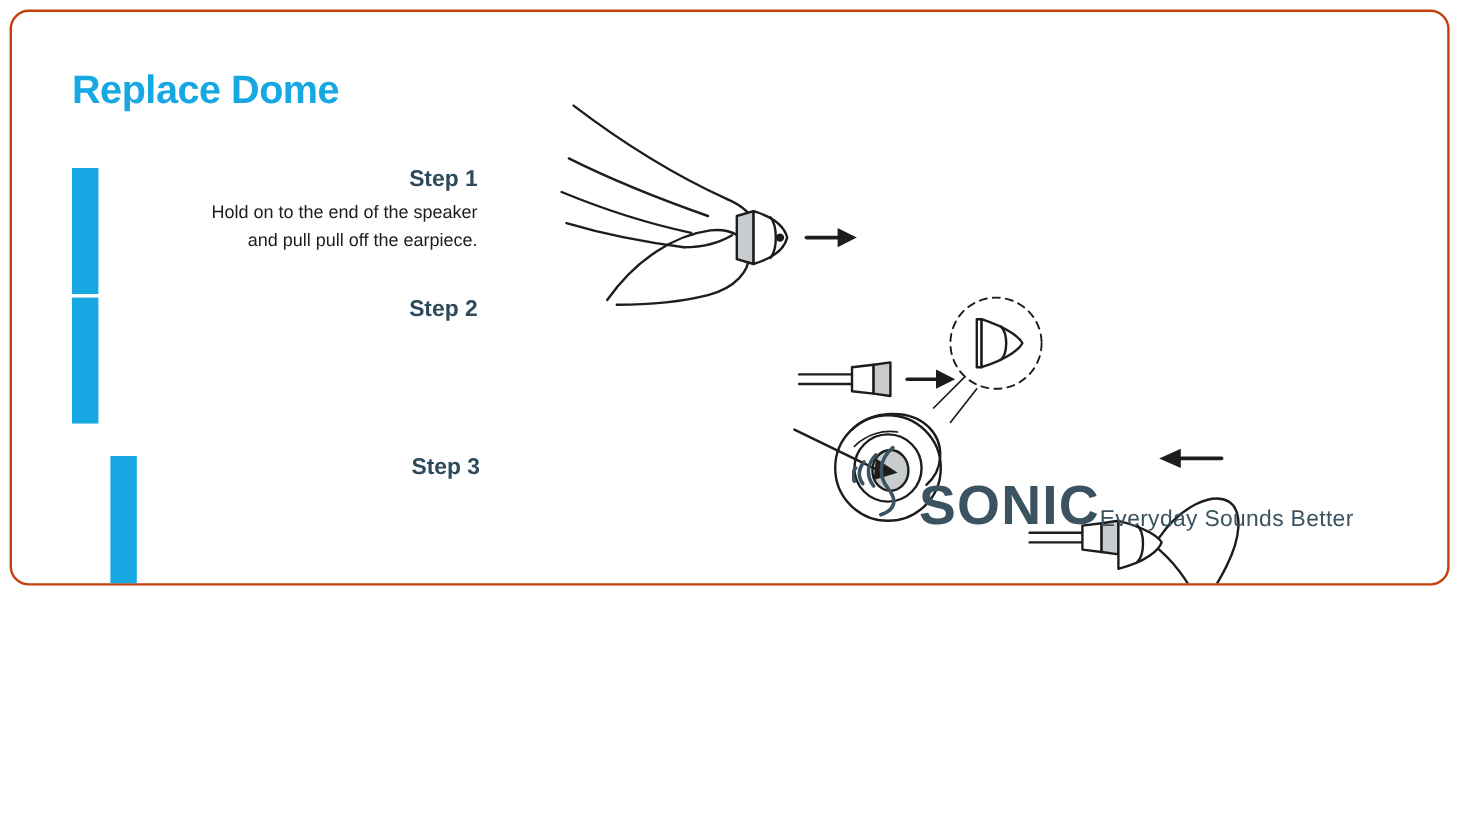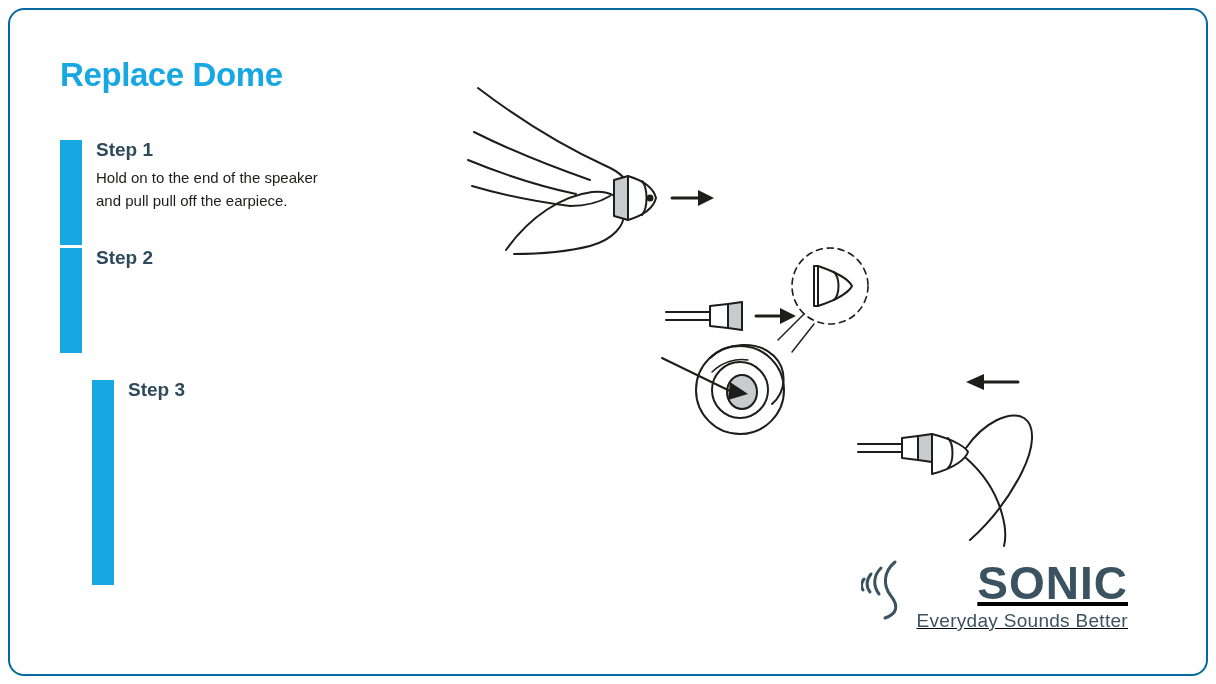--- a/index.html
+++ b/index.html
@@ -18,26 +18,27 @@
     width: 1216px;
     height: 684px;
     box-sizing: border-box;
     background: #ffffff;
   }
   .card {
     position: absolute;
     left: 8px;
     top: 8px;
     width: 1200px;
-    height: 668px;
+    height: 480px;
     box-sizing: border-box;
-    border: 2px solid #0369a1;
+    border: 2px solid #c2410c;
     border-radius: 16px;
     background: #ffffff;
     overflow: hidden;
+    text-align: right;
   }
   .title {
     position: absolute;
     left: 50px;
     top: 46px;
     font-size: 33px;
     font-weight: bold;
     color: #17a8e3;
     letter-spacing: -0.4px;
   }
@@ -71,21 +72,21 @@
   .bar.b3 { height: 205px; }
   .bar-notch {
     position: absolute;
     left: 0;
     width: 22px;
     height: 14px;
     background: #ffffff;
     clip-path: polygon(0 0, 100% 0, 50% 100%, 0 0);
   }
   .step-text {
-    padding-left: 14px;
+    padding-left: 26px;
     width: 290px;
   }
   .step-heading {
     font-size: 19px;
     font-weight: bold;
     color: #2d4a5a;
     margin: 0 0 7px 0;
     line-height: 1;
   }
   .step-body {
@@ -107,21 +108,21 @@
 
   
   .logo {
     position: absolute;
     right: 78px;
     bottom: 42px;
     display: flex;
     align-items: flex-end;
   }
   .logo-mark { margin-right: 10px; margin-bottom: 6px; }
-  .logo-text-wrap { display: flex; flex-direction: column; align-items: flex-end; text-decoration: underline; }
+  .logo-text-wrap { display: flex; flex-direction: row; align-items: flex-end; }
   .logo-word {
     font-size: 46px;
     font-weight: bold;
     color: #3b5360;
     letter-spacing: 1px;
     line-height: 0.95;
   }
   .logo-tag {
     font-size: 19px;
     color: #3b5360;

